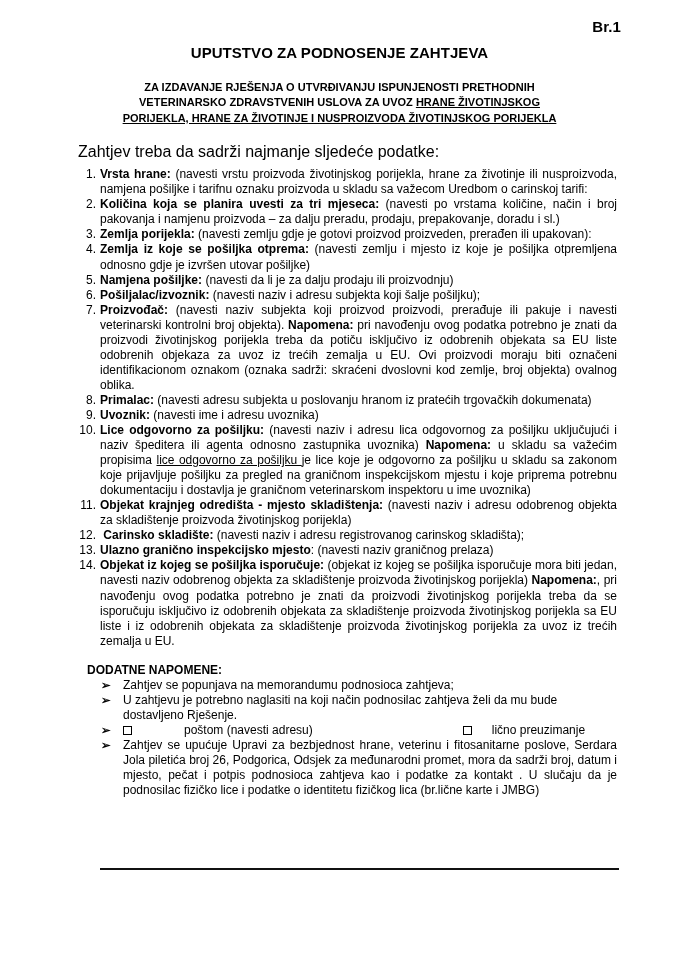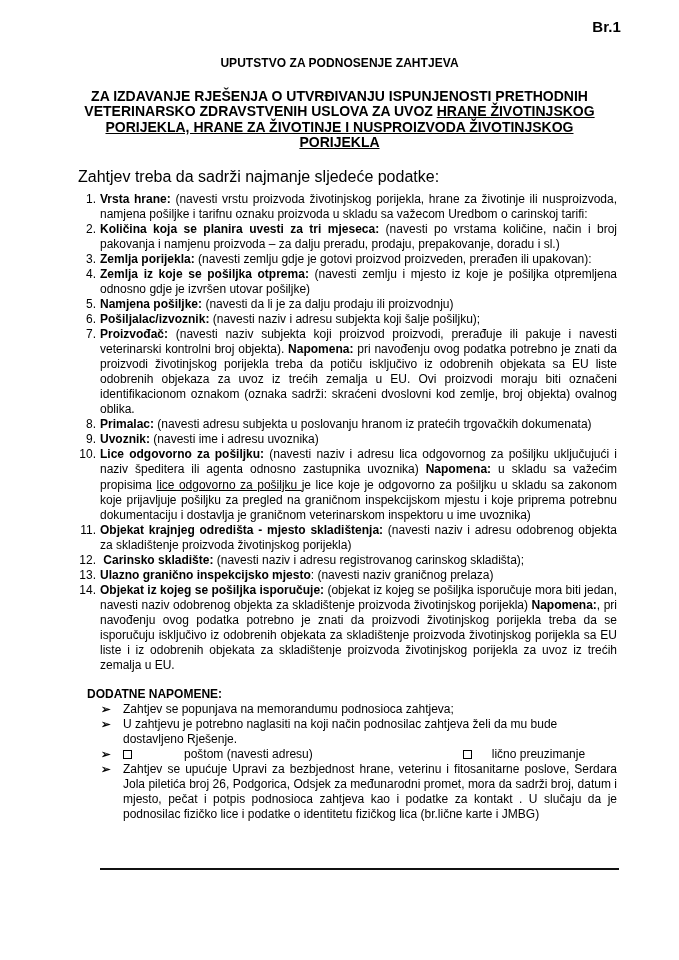--- a/index.html
+++ b/index.html
@@ -28,30 +28,29 @@
     right: 58px;
     font-size: 15px;
     font-weight: bold;
     letter-spacing: 0.1px;
   }
   .title-block {
     padding-top: 44px;
     text-align: center;
   }
   .title-main {
-    font-size: 12px;
+    font-size: 15px;
     font-weight: bold;
     letter-spacing: 0.05px;
-    margin-top: 12px;
   }
   .subtitle-block {
     margin-top: 19px;
     padding: 0 74px;
     text-align: center;
-    font-size: 14px;
+    font-size: 11px;
     font-weight: bold;
     line-height: 15.4px;
   }
   .subtitle-block .u {
     text-decoration: underline;
   }
   .intro {
     margin-top: 18px;
     padding-left: 78px;
     padding-right: 62px;

